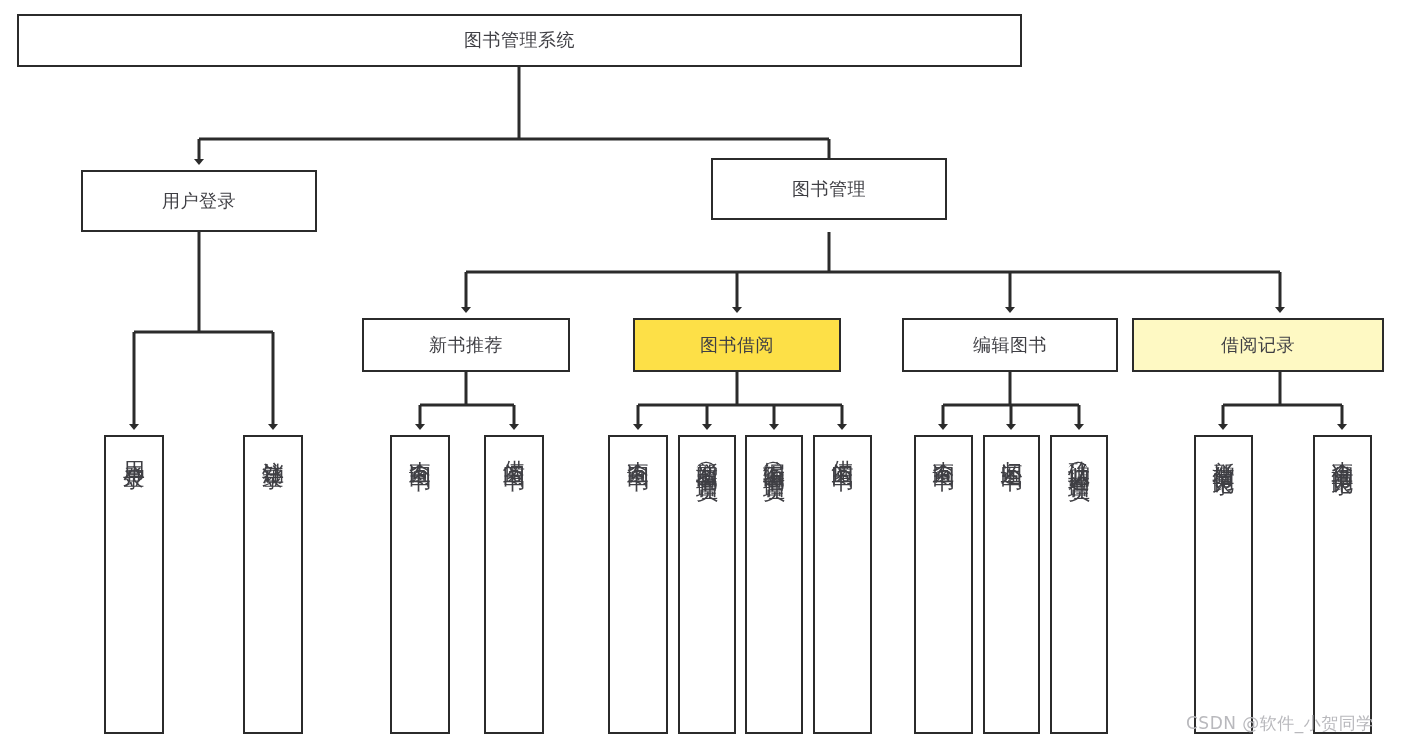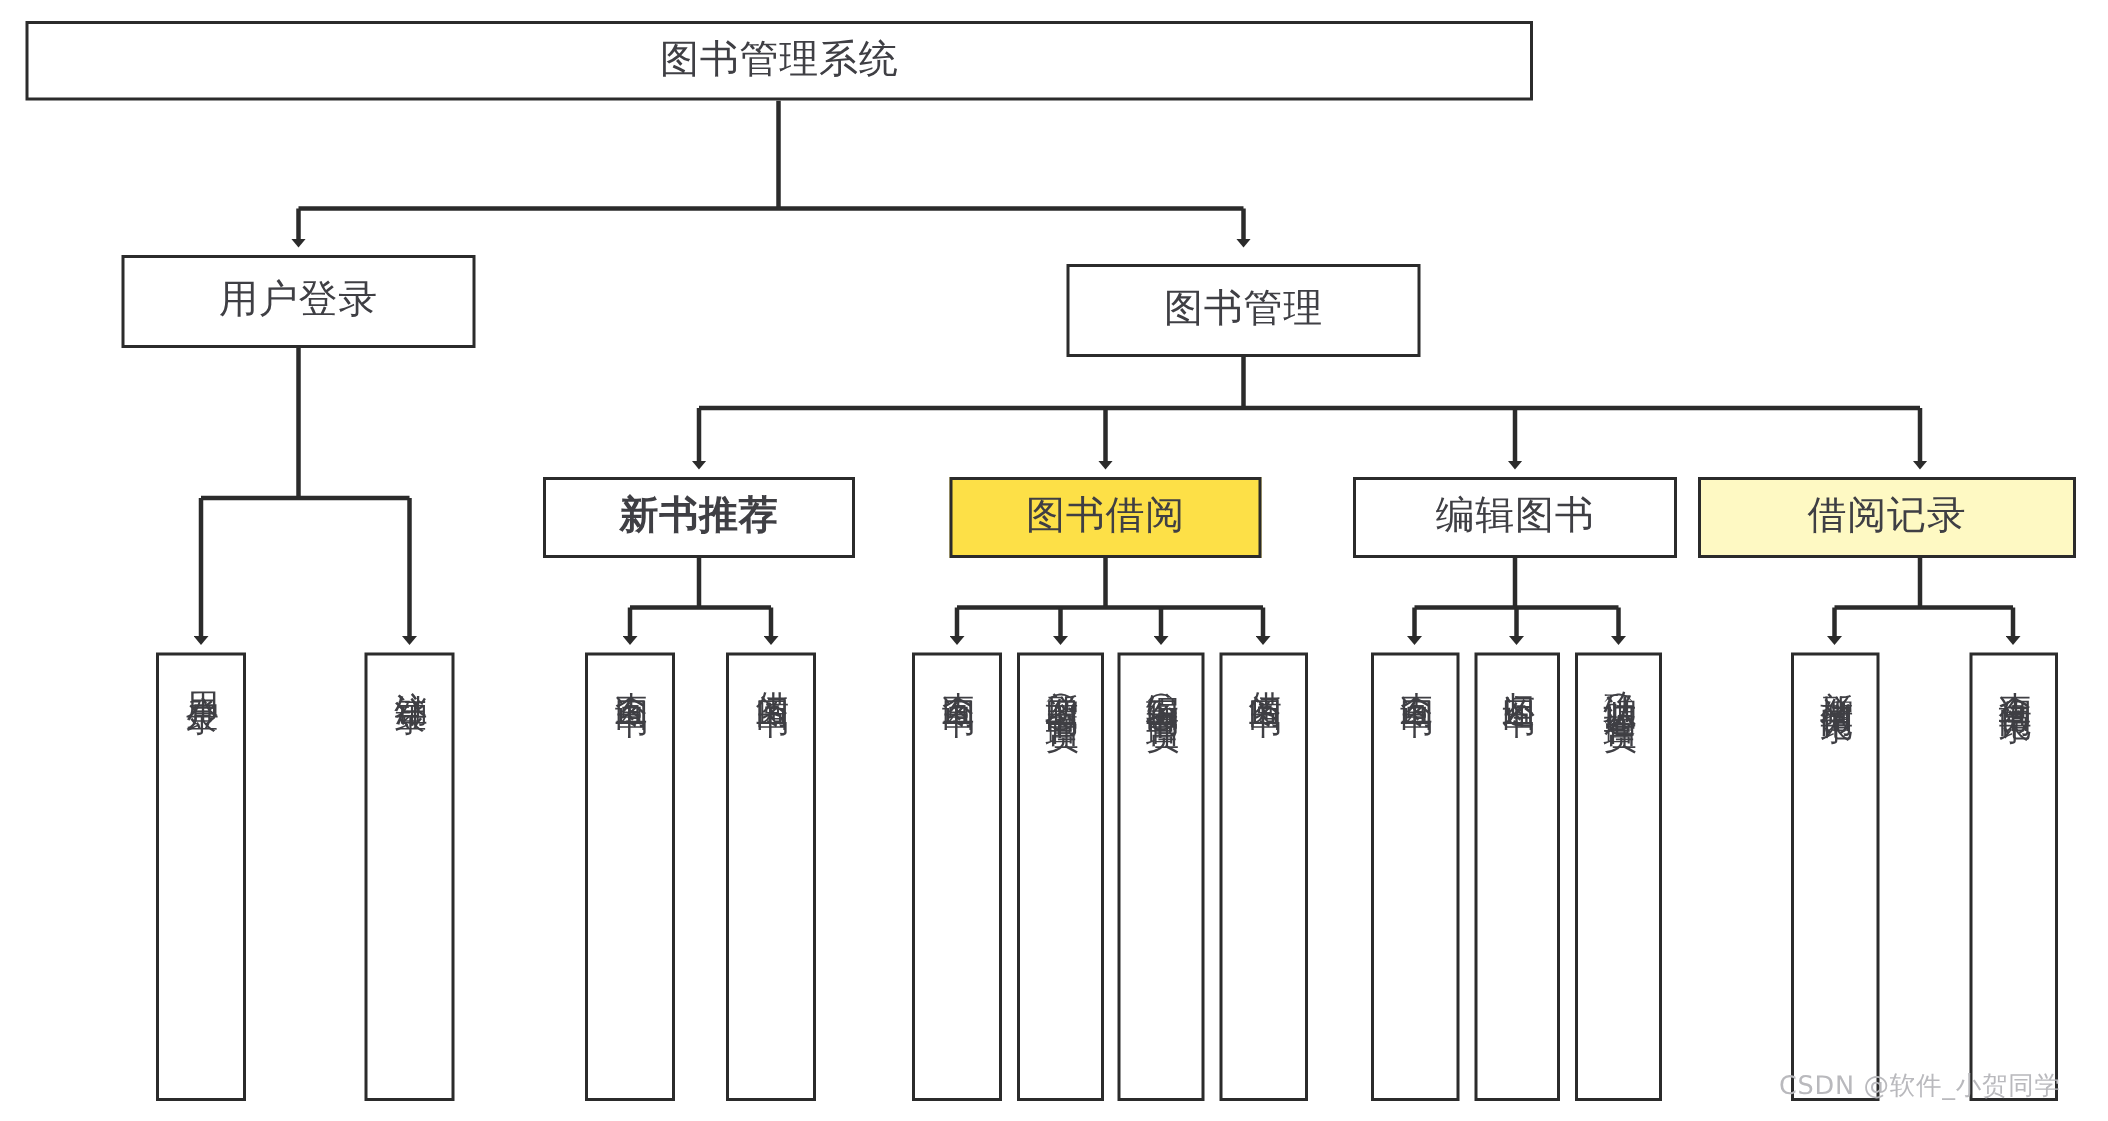--- a/index.html
+++ b/index.html
@@ -37,21 +37,21 @@
   }
   .node .label {
     display: block;
     text-align: center;
     line-height: 1.12;
     color: #3f3f44;
   }
   .node-root .label,
   .node-l2 .label,
   .node-l3 .label {
-    font-size: 26px;
+    font-size: 18px;
     letter-spacing: 0.5px;
     white-space: nowrap;
   }
   
   .node-leaf {
     align-items: flex-start;
     justify-content: center;
     padding-top: 6px;
   }
   .node-leaf .label {
@@ -129,26 +129,26 @@
     </g>
   </svg>
 
   <div class="node node-root" style="left: 17px; top: 14px; width: 1005px; height: 53px; border-color: rgb(43, 43, 43); background: rgb(255, 255, 255);">
     <span class="label" style="color: rgb(63, 63, 68);">图书管理系统</span>
   </div>
 
   <div class="node node-l2" style="left: 81px; top: 170px; width: 236px; height: 62px; border-color: rgb(43, 43, 43); background: rgb(255, 255, 255);">
     <span class="label" style="color: rgb(63, 63, 68);">用户登录</span>
   </div>
-  <div class="node node-l2" style="left: 711px; top: 176px; width: 236px; height: 62px; border-color: rgb(43, 43, 43); background: rgb(255, 255, 255);">
+  <div class="node node-l2" style="left: 711px; top: 158px; width: 236px; height: 62px; border-color: rgb(43, 43, 43); background: rgb(255, 255, 255);">
     <span class="label" style="color: rgb(63, 63, 68);">图书管理</span>
   </div>
 
   <div class="node node-l3" style="left: 362px; top: 318px; width: 208px; height: 54px; border-color: rgb(43, 43, 43); background: rgb(255, 255, 255);">
-    <span class="label" style="color: rgb(63, 63, 68); font-weight: bold;">新书推荐</span>
+    <span class="label" style="color: rgb(63, 63, 68);">新书推荐</span>
   </div>
   <div class="node node-l3" style="left: 633px; top: 318px; width: 208px; height: 54px; border-color: rgb(43, 43, 43); background: #fde047;">
     <span class="label" style="color: rgb(63, 63, 68);">图书借阅</span>
   </div>
   <div class="node node-l3" style="left: 902px; top: 318px; width: 216px; height: 54px; border-color: rgb(43, 43, 43); background: rgb(255, 255, 255);">
     <span class="label" style="color: rgb(63, 63, 68);">编辑图书</span>
   </div>
   <div class="node node-l3" style="left: 1132px; top: 318px; width: 252px; height: 54px; border-color: rgb(43, 43, 43); background: #fef9c3;">
     <span class="label" style="color: rgb(63, 63, 68);">借阅记录</span>
   </div>

